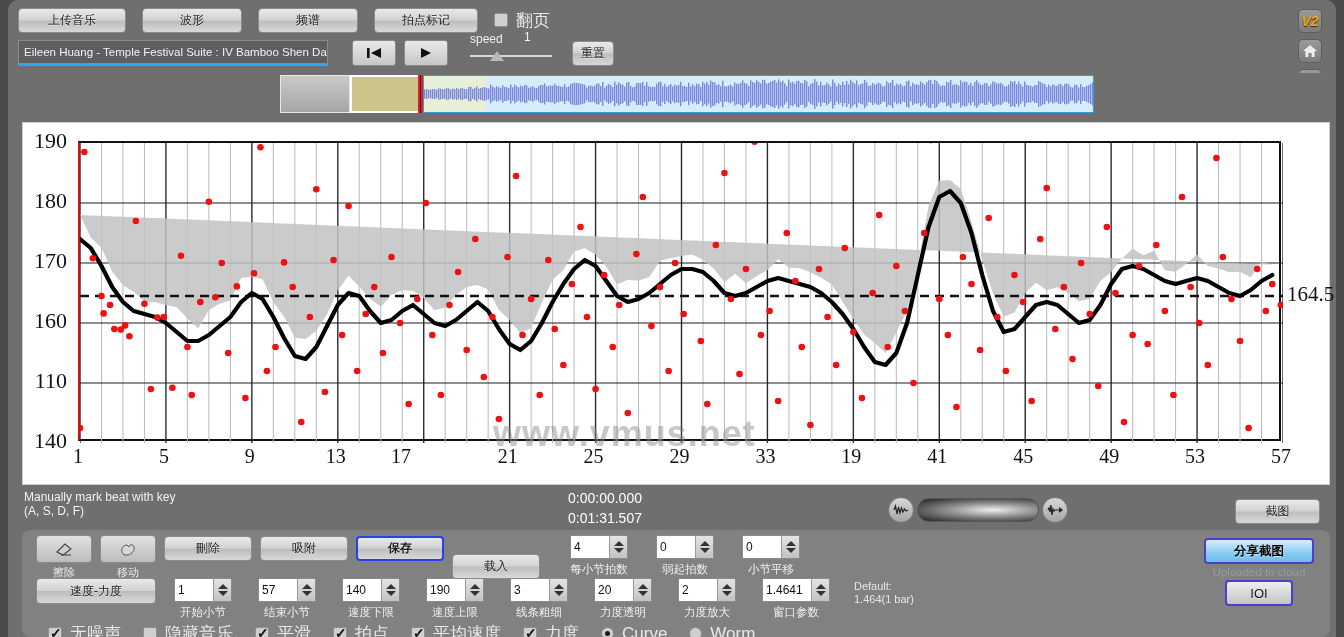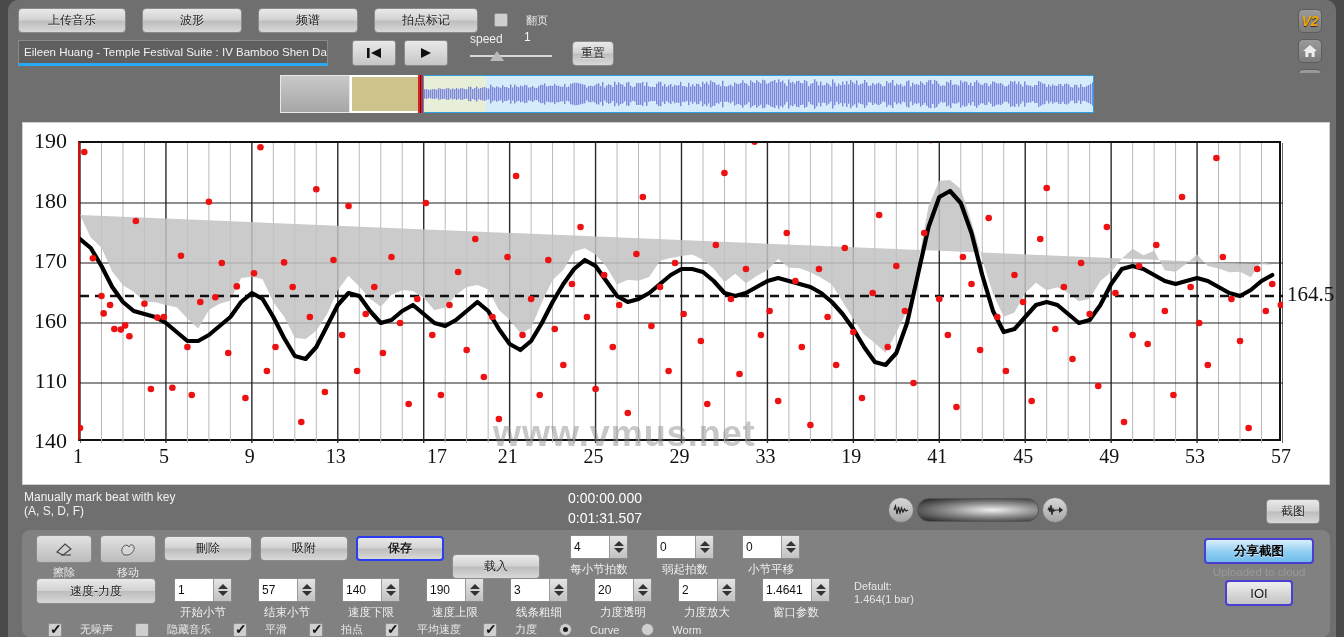--- a/index.html
+++ b/index.html
@@ -37,21 +37,21 @@
     height:25px;
     display:flex; align-items:center; justify-content:center;
     text-shadow:0 1px 0 rgba(255,255,255,.6);
     cursor:pointer;
     padding:0 8px;
     white-space:nowrap;
   }
   .btn.w108 { width:108px; }
   .btn.w100 { width:100px; }
   .btn.w104 { width:104px; }
-  .chk-row { display:flex; align-items:center; gap:18px; font-size:11px; color:#e8e8e8; }
+  .chk-row { display:flex; align-items:center; gap:8px; font-size:17px; color:#e8e8e8; }
   .chkbox {
     width:14px; height:14px; background:#cfcfcf; border:1px solid #8f8f8f;
     border-radius:2px; display:inline-block; position:relative;
   }
   .chkbox.checked::after {
     content:"✓"; position:absolute; left:1px; top:-3px;
     font-size:14px; color:#111; font-weight:bold;
   }
 
   
@@ -148,21 +148,21 @@
     width:26px; height:26px; border-radius:50%;
     background:linear-gradient(to bottom,#d8d8d8,#a5a5a5);
     border:1px solid #7a7a7a; display:flex; align-items:center; justify-content:center;
     cursor:pointer; flex:none;
   }
   .volbar {
     flex:1; height:24px; margin:0 3px; border-radius:12px;
     background:radial-gradient(ellipse at 62% 50%, #f0f0f0 0%, #909090 42%, #3a3a3a 85%, #222 100%);
     border:1px solid #555; cursor:pointer;
   }
-  .shot-btn { position:absolute; right:16px; top:499px; width:54px; }
+  .shot-btn { position:absolute; right:16px; top:499px; width:85px; }
 
   
   .bottom {
     position:absolute; left:14px; top:530px; width:1308px; height:107px;
     background:#818181; border-radius:8px;
   }
   .tool-row1 { position:absolute; left:14px; top:5px; display:flex; align-items:flex-start; gap:8px; }
   .iconbtn-wrap { width:56px; text-align:center; }
   .iconbtn {
     width:56px; height:28px;
@@ -980,21 +980,21 @@
           <div class="ylab" style="top: 198px;">160</div>
           <div class="ylab" style="top: 138px;">170</div>
           <div class="ylab" style="top: 78px;">180</div>
           <div class="ylab" style="top: 18px;">190</div>
         </div>
       <div id="xlabels">
           <div class="xlab" style="left: 55px;">1</div>
           <div class="xlab" style="left: 140.929px;">5</div>
           <div class="xlab" style="left: 226.857px;">9</div>
           <div class="xlab" style="left: 312.786px;">13</div>
-          <div class="xlab" style="left: 414px;">17</div>
+          <div class="xlab" style="left: 378px;">17</div>
           <div class="xlab" style="left: 484.643px;">21</div>
           <div class="xlab" style="left: 570.571px;">25</div>
           <div class="xlab" style="left: 656.5px;">29</div>
           <div class="xlab" style="left: 742.429px;">33</div>
           <div class="xlab" style="left: 828.357px;">19</div>
           <div class="xlab" style="left: 914.286px;">41</div>
           <div class="xlab" style="left: 1000.21px;">45</div>
           <div class="xlab" style="left: 1086.14px;">49</div>
           <div class="xlab" style="left: 1172.07px;">53</div>
           <div class="xlab" style="left: 1258px;">57</div>

